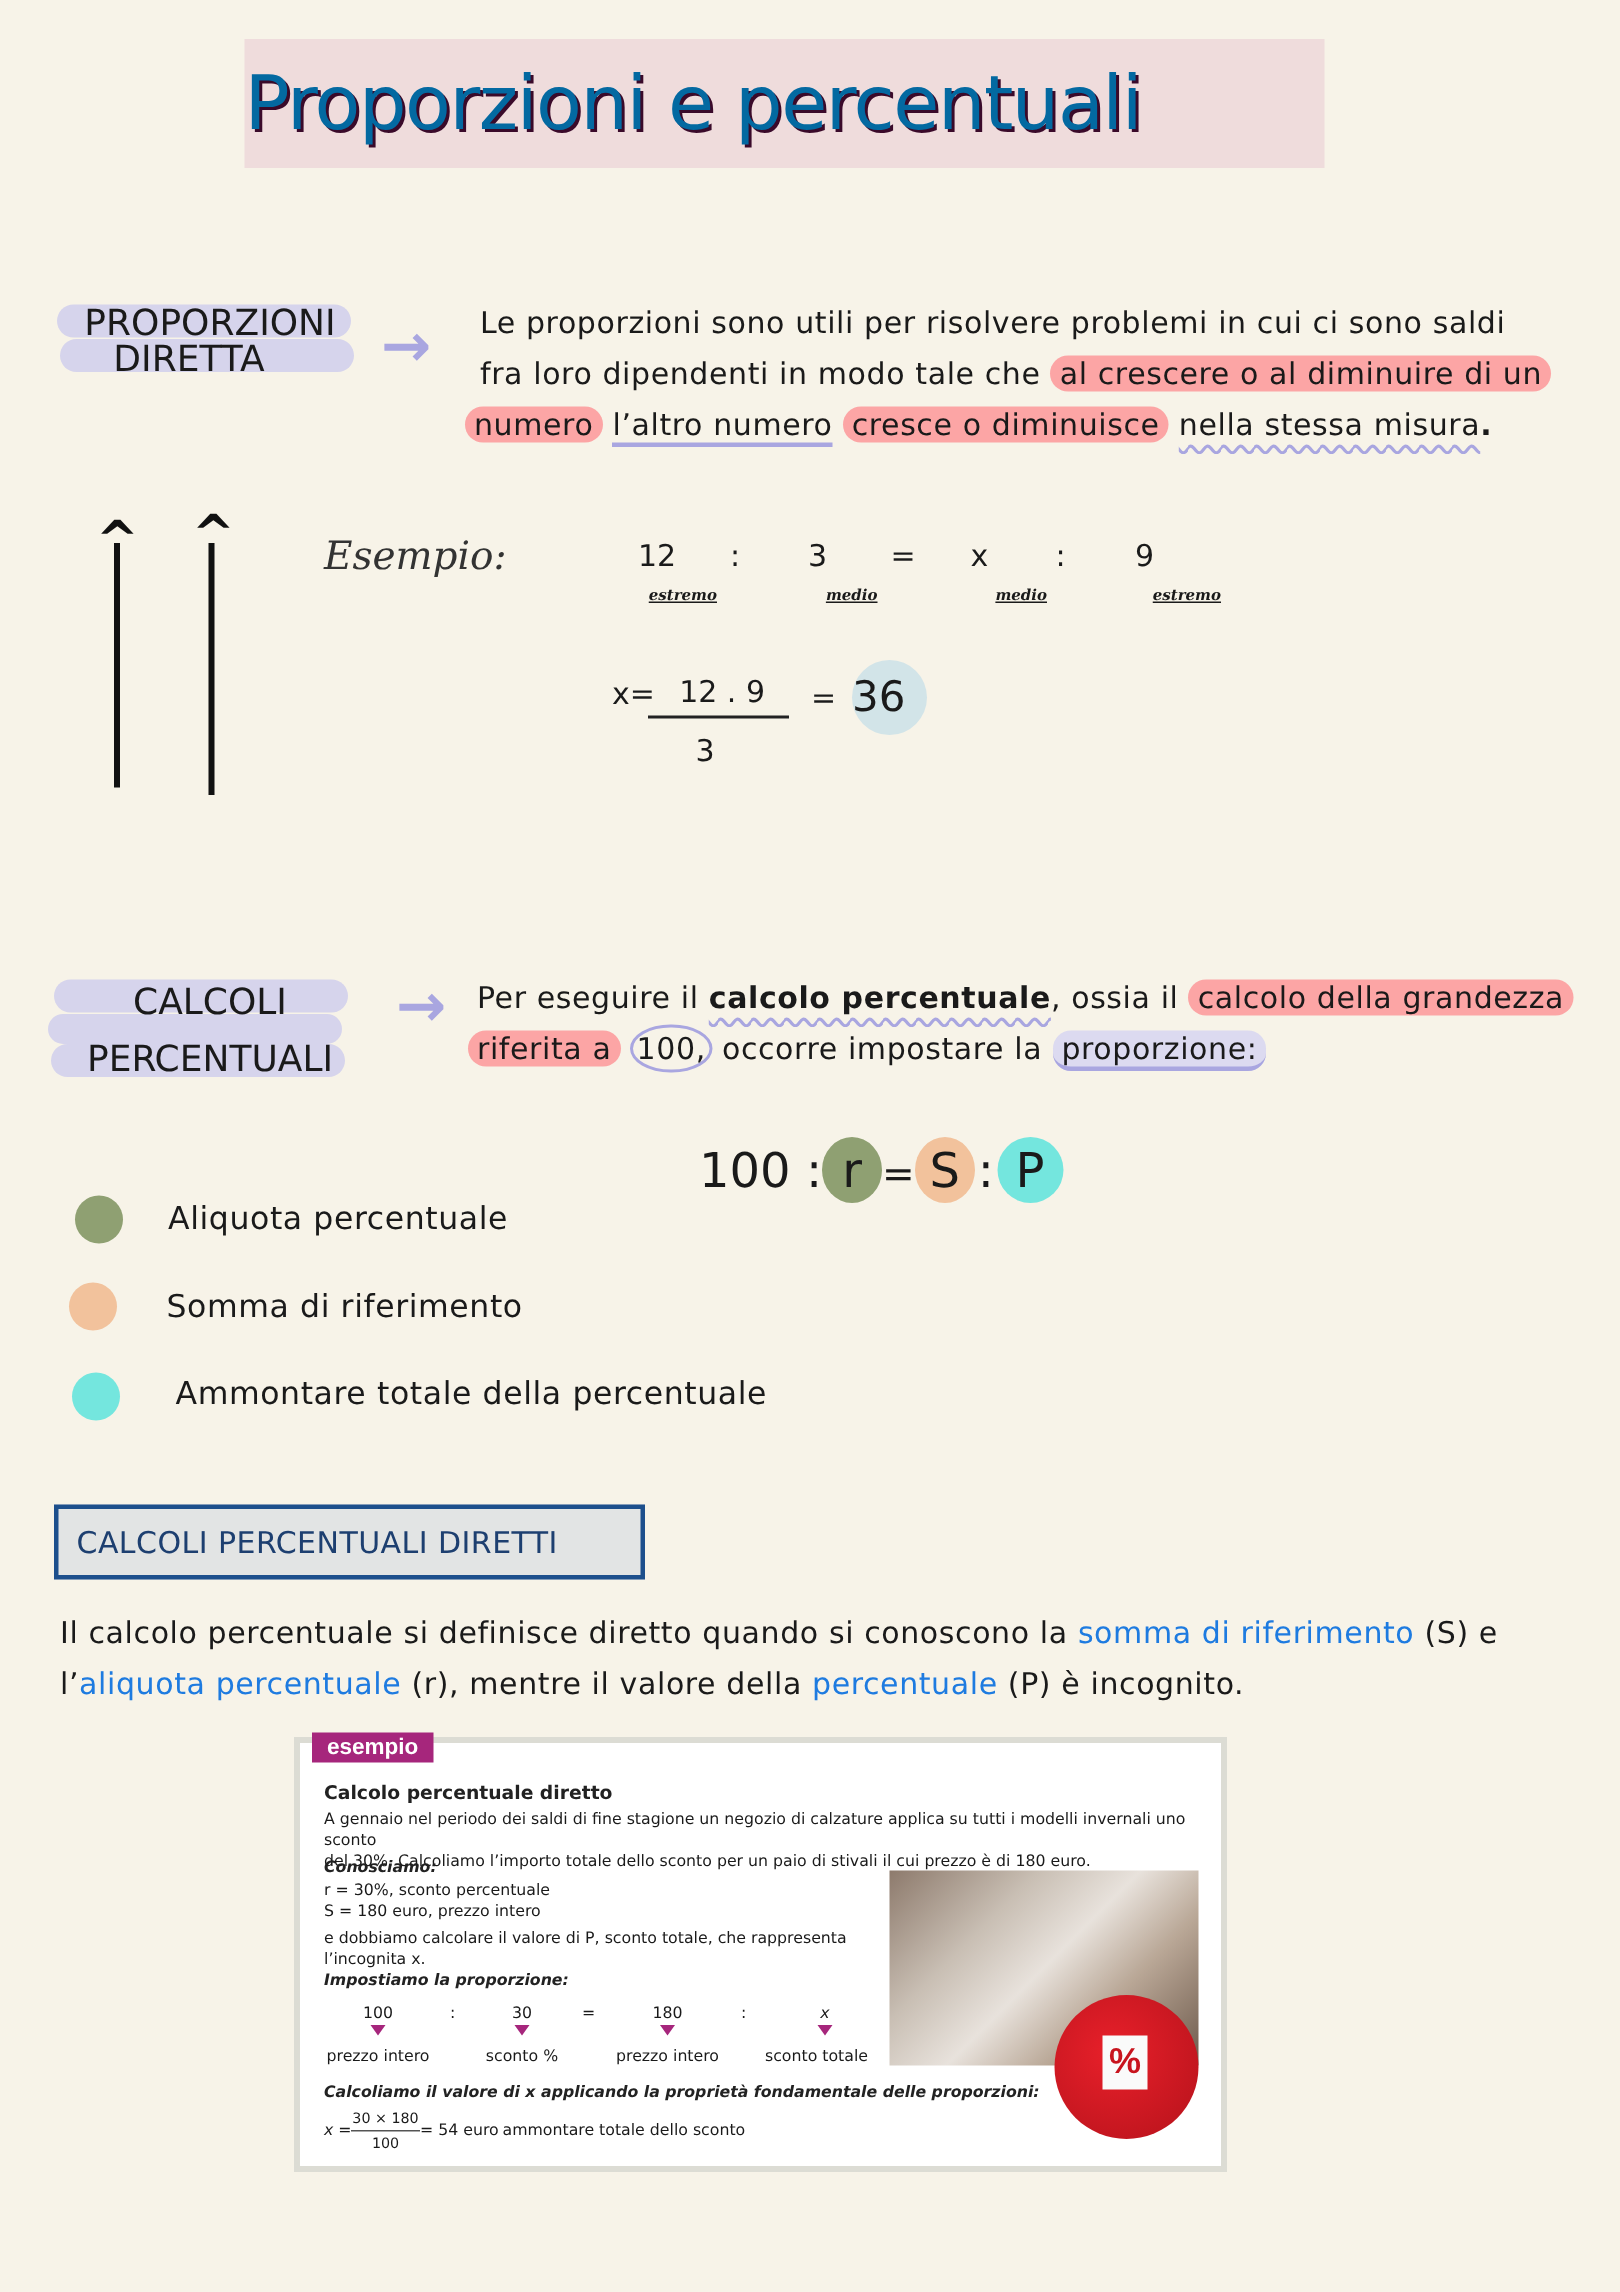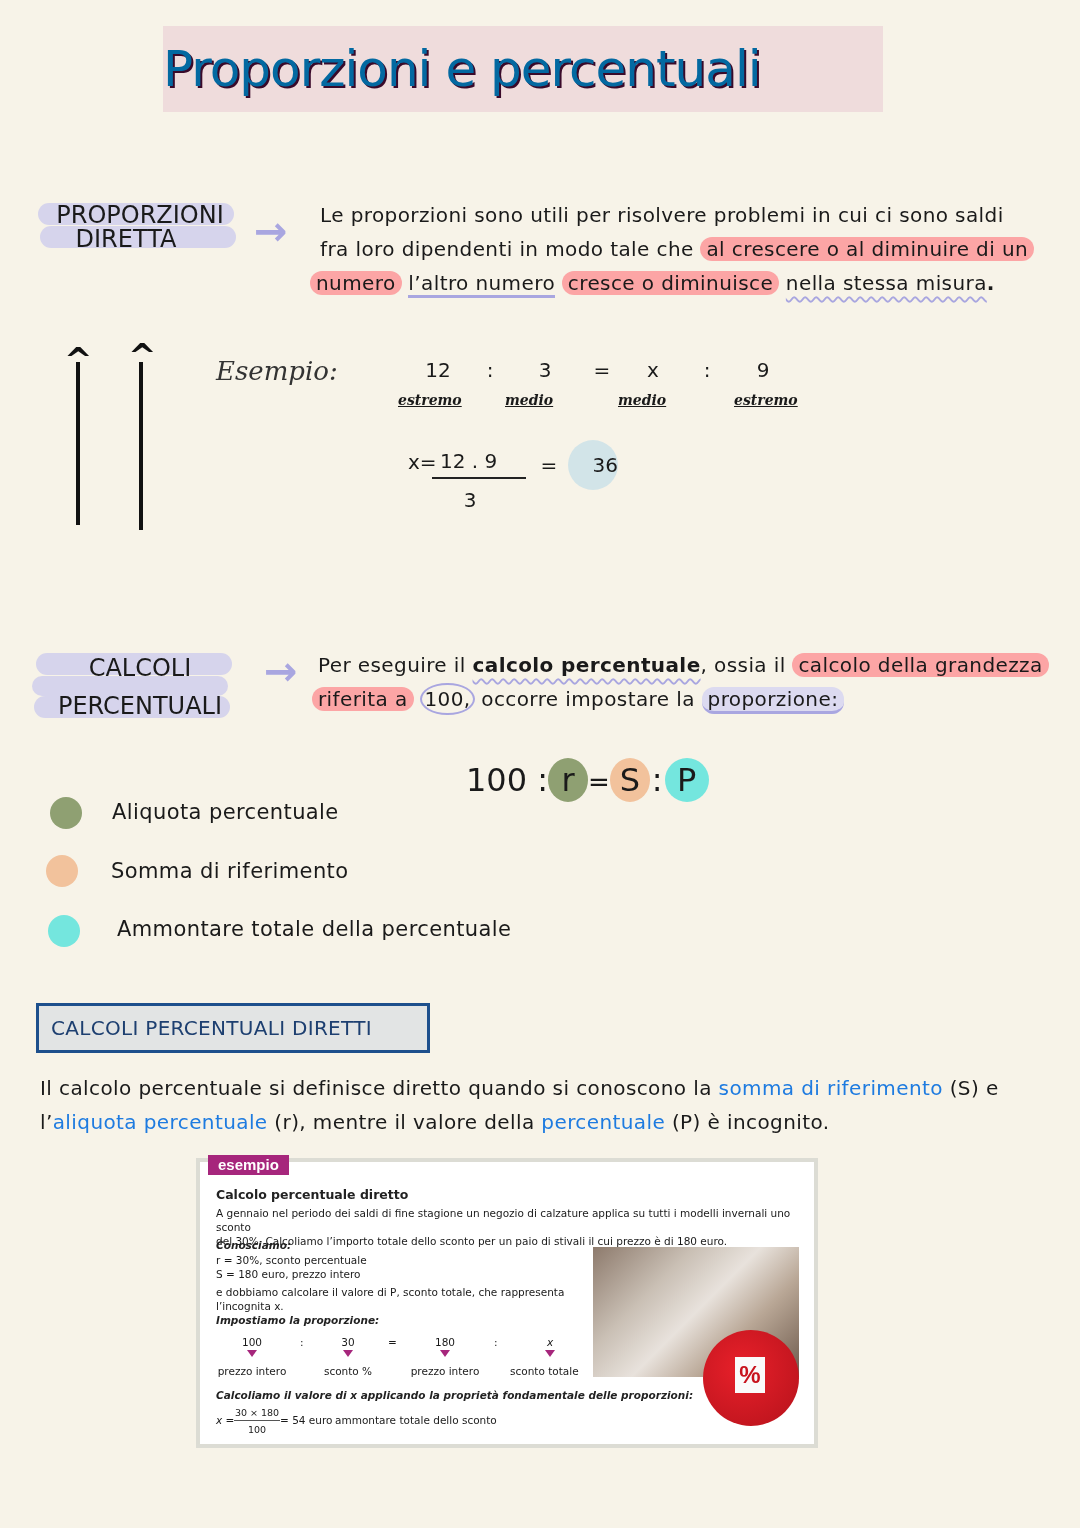--- a/index.html
+++ b/index.html
@@ -18,22 +18,22 @@
   .hl-blue{background:#fca5a5;border-radius:12px;padding:0 6px;}
   .hl-lav{background:#dcdaf0;border-radius:12px;padding:0 6px;}
   .ul-lav{border-bottom:3px solid #a9a6e0;}
   .wavy{text-decoration:underline wavy #a9a6e0;text-decoration-thickness:2px;text-underline-offset:6px;}
   .bold{font-weight:bold;}
   
   .vline{width:4px;background:#111;}
   .chev{font-size:34px;font-weight:bold;color:#111;}
   .esempio{font-family:"DejaVu Serif",serif;font-style:italic;font-size:26px;color:#333;}
   .num{font-size:20px;text-align:center;}
-  .script{font-family:"DejaVu Serif",serif;font-style:italic;font-weight:bold;font-size:14px;text-align:left;text-decoration:underline;}
-  .circle36{width:50px;height:50px;border-radius:50%;background:#d2e4e8;text-align:right;line-height:50px;font-size:20px;}
+  .script{font-family:"DejaVu Serif",serif;font-style:italic;font-weight:bold;font-size:10px;text-align:right;text-decoration:underline;}
+  .circle36{width:50px;height:50px;border-radius:50%;background:#d2e4e8;text-align:left;line-height:50px;font-size:28px;}
   
   .formula{font-size:32px;}
   .dot{display:inline-block;border-radius:50%;text-align:center;}
   .legend-dot{width:32px;height:32px;border-radius:50%;}
   .legend-text{font-size:21px;letter-spacing:0.4px;}
   .boxlabel{left:36px;top:1003px;width:376px;height:44px;border:3px solid #1d4f8c;background:#e2e4e4;
             color:#1d3f70;font-size:20px;line-height:44px;padding-left:12px;box-sizing:content-box;letter-spacing:0.3px;}
   .blue{color:#1e7be0;}
   
   .card{left:196px;top:1158px;width:622px;height:290px;background:#fff;border:4px solid #dcdcd4;box-sizing:border-box;
@@ -79,21 +79,21 @@
 <div class="abs num" style="left:592px;top:358px;width:20px;">=</div>
 <div class="abs num" style="left:640px;top:358px;width:26px;">x</div>
 <div class="abs num" style="left:697px;top:358px;width:20px;">:</div>
 <div class="abs num" style="left:750px;top:358px;width:26px;">9</div>
 <div class="abs script" style="left:398px;top:392px;width:80px;">estremo</div>
 <div class="abs script" style="left:505px;top:392px;width:80px;">medio</div>
 <div class="abs script" style="left:618px;top:392px;width:80px;">medio</div>
 <div class="abs script" style="left:734px;top:392px;width:80px;">estremo</div>
 
 <div class="abs num" style="left:408px;top:450px;">x=</div>
-<div class="abs num" style="left:440px;top:449px;width:70px;text-align:left;">12 . 9</div>
+<div class="abs num" style="left:440px;top:449px;width:70px;text-align:right;">12 . 9</div>
 <div class="abs" style="left:432px;top:477px;width:94px;height:1.5px;background:#222;"></div>
 <div class="abs num" style="left:460px;top:488px;width:20px;">3</div>
 <div class="abs num" style="left:540px;top:453px;width:18px;">=</div>
 <div class="abs circle36" style="left:568px;top:440px;">36</div>
 
 <div class="abs pill" style="left:36px;top:653px;width:196px;height:22px;"></div>
 <div class="abs pill" style="left:32px;top:676px;width:196px;height:20px;"></div>
 <div class="abs pill" style="left:34px;top:696px;width:196px;height:22px;"></div>
 <div class="abs lbl" style="left:40px;top:656px;width:200px;">CALCOLI</div>
 <div class="abs lbl" style="left:40px;top:694px;width:200px;">PERCENTUALI</div>

